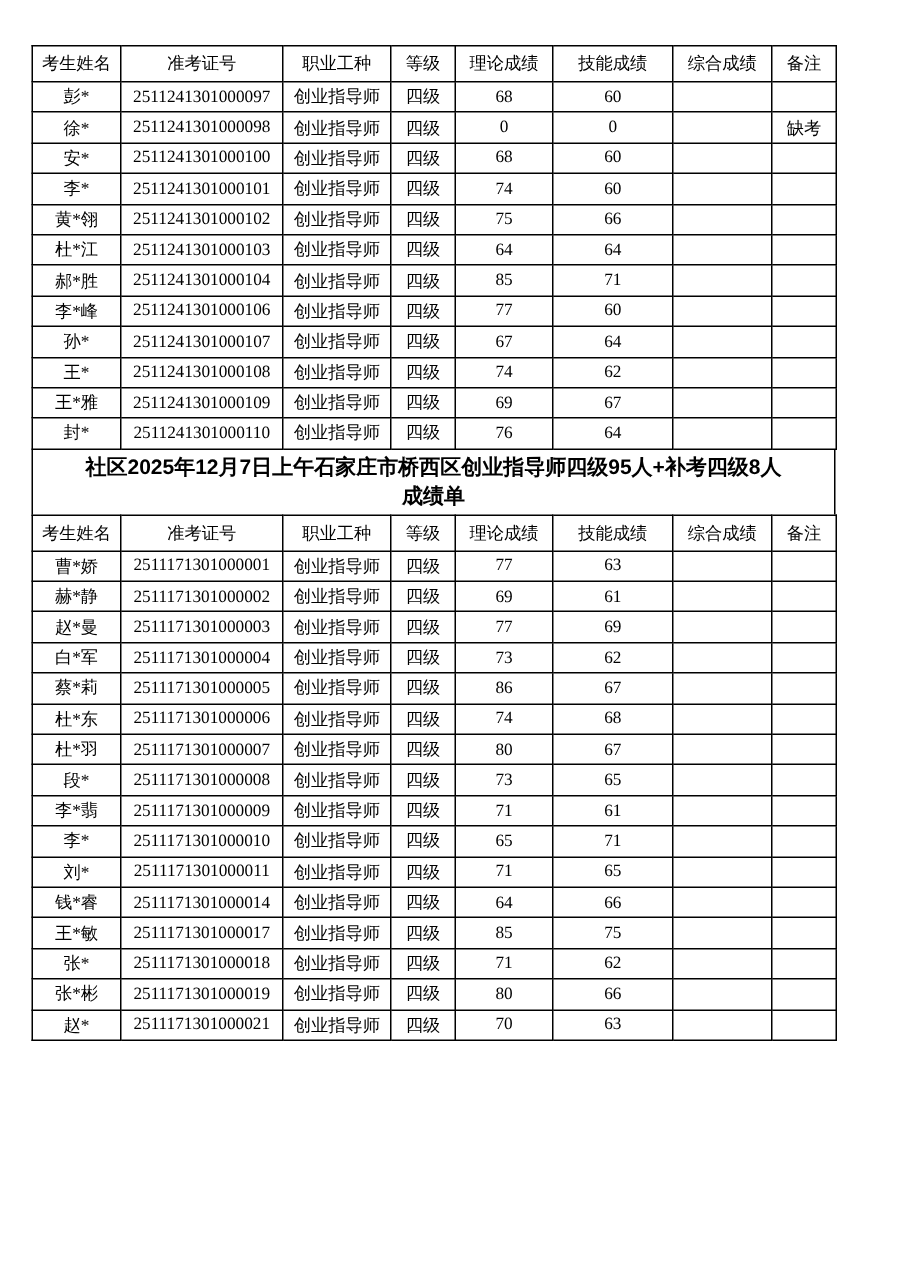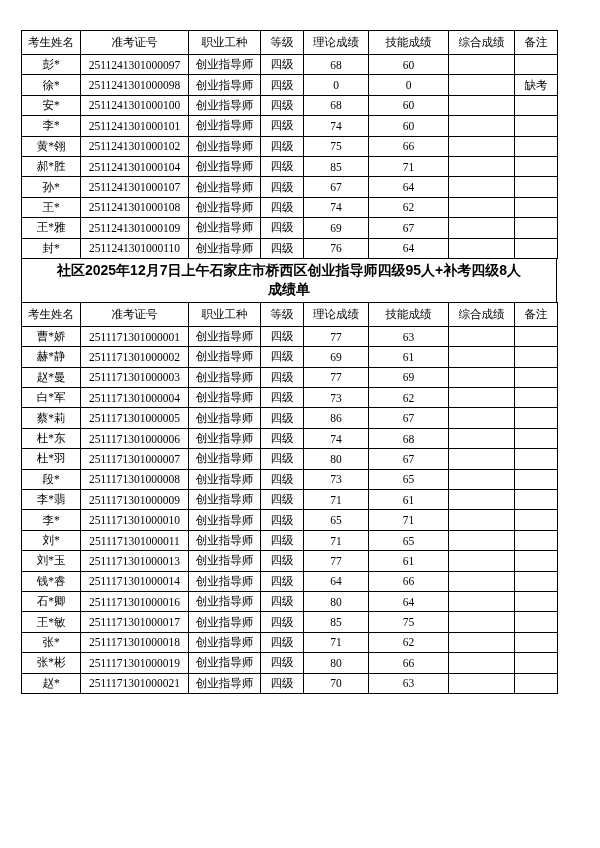--- a/index.html
+++ b/index.html
@@ -128,26 +128,46 @@
     <td>黄*翎</td>
     <td>2511241301000102</td>
     <td>创业指导师</td>
     <td>四级</td>
     <td>75</td>
     <td>66</td>
     <td></td>
     <td></td>
   </tr>
         <tr>
+    <td>杜*江</td>
+    <td>2511241301000103</td>
+    <td>创业指导师</td>
+    <td>四级</td>
+    <td>64</td>
+    <td>64</td>
+    <td></td>
+    <td></td>
+  </tr>
+        <tr>
     <td>郝*胜</td>
     <td>2511241301000104</td>
     <td>创业指导师</td>
     <td>四级</td>
     <td>85</td>
     <td>71</td>
+    <td></td>
+    <td></td>
+  </tr>
+        <tr>
+    <td>李*峰</td>
+    <td>2511241301000106</td>
+    <td>创业指导师</td>
+    <td>四级</td>
+    <td>77</td>
+    <td>60</td>
     <td></td>
     <td></td>
   </tr>
         <tr>
     <td>孙*</td>
     <td>2511241301000107</td>
     <td>创业指导师</td>
     <td>四级</td>
     <td>67</td>
     <td>64</td>
@@ -320,50 +340,30 @@
     <td>刘*</td>
     <td>2511171301000011</td>
     <td>创业指导师</td>
     <td>四级</td>
     <td>71</td>
     <td>65</td>
     <td></td>
     <td></td>
   </tr>
         <tr>
-    <td>刘*玉</td>
-    <td>2511171301000013</td>
-    <td>创业指导师</td>
-    <td>四级</td>
-    <td>77</td>
-    <td>61</td>
-    <td></td>
-    <td></td>
-  </tr>
-        <tr>
     <td>钱*睿</td>
     <td>2511171301000014</td>
     <td>创业指导师</td>
     <td>四级</td>
     <td>64</td>
     <td>66</td>
     <td></td>
     <td></td>
   </tr>
         <tr>
-    <td>石*卿</td>
-    <td>2511171301000016</td>
-    <td>创业指导师</td>
-    <td>四级</td>
-    <td>80</td>
-    <td>64</td>
-    <td></td>
-    <td></td>
-  </tr>
-        <tr>
     <td>王*敏</td>
     <td>2511171301000017</td>
     <td>创业指导师</td>
     <td>四级</td>
     <td>85</td>
     <td>75</td>
     <td></td>
     <td></td>
   </tr>
         <tr>

